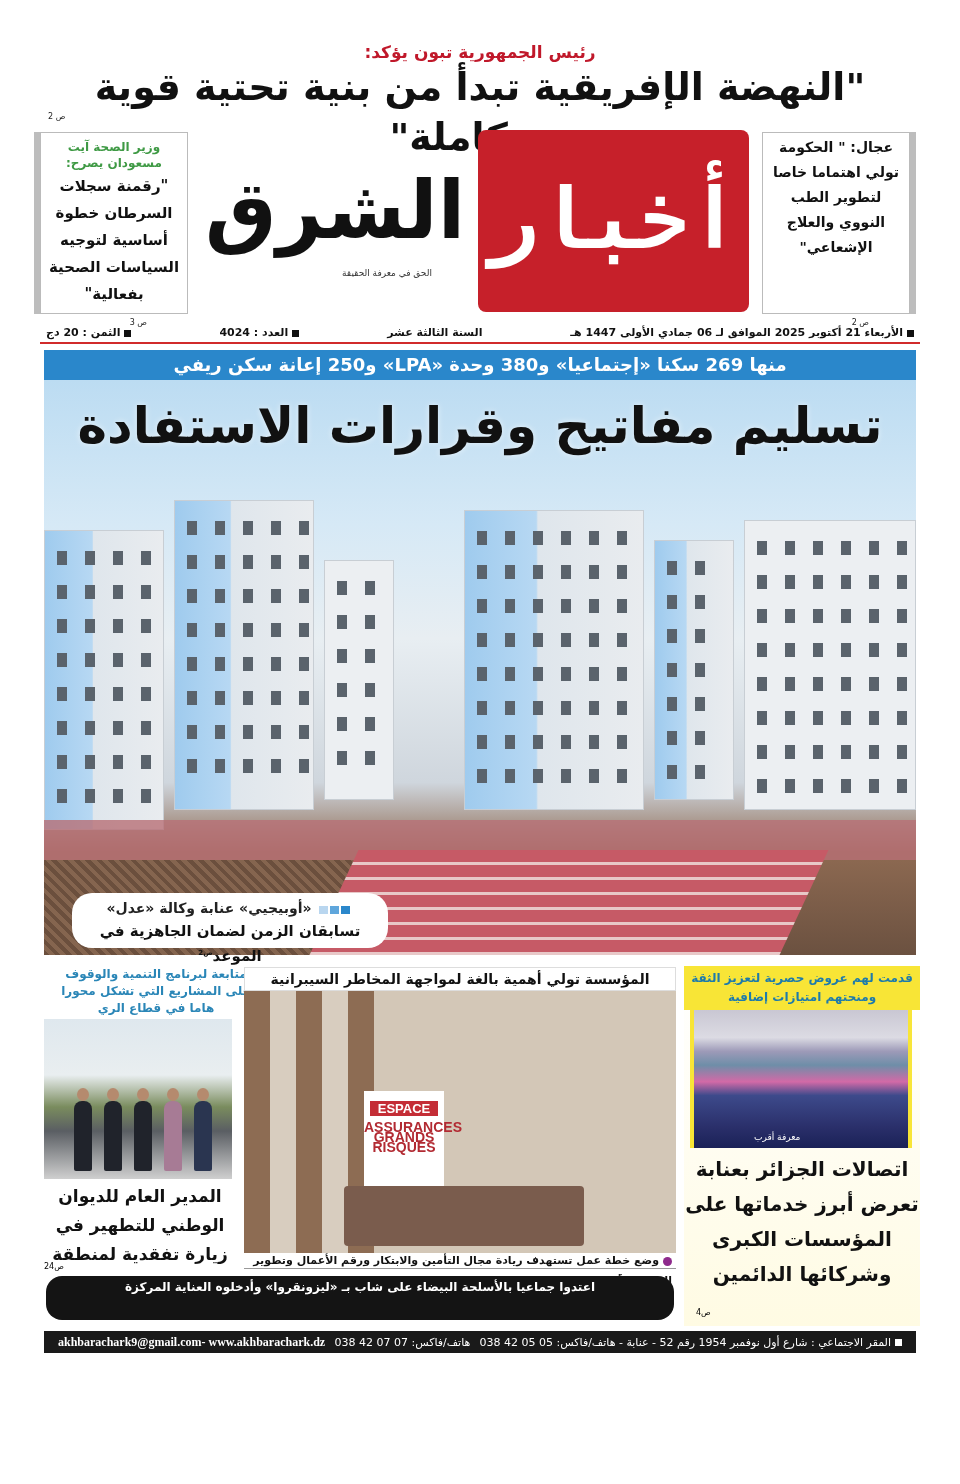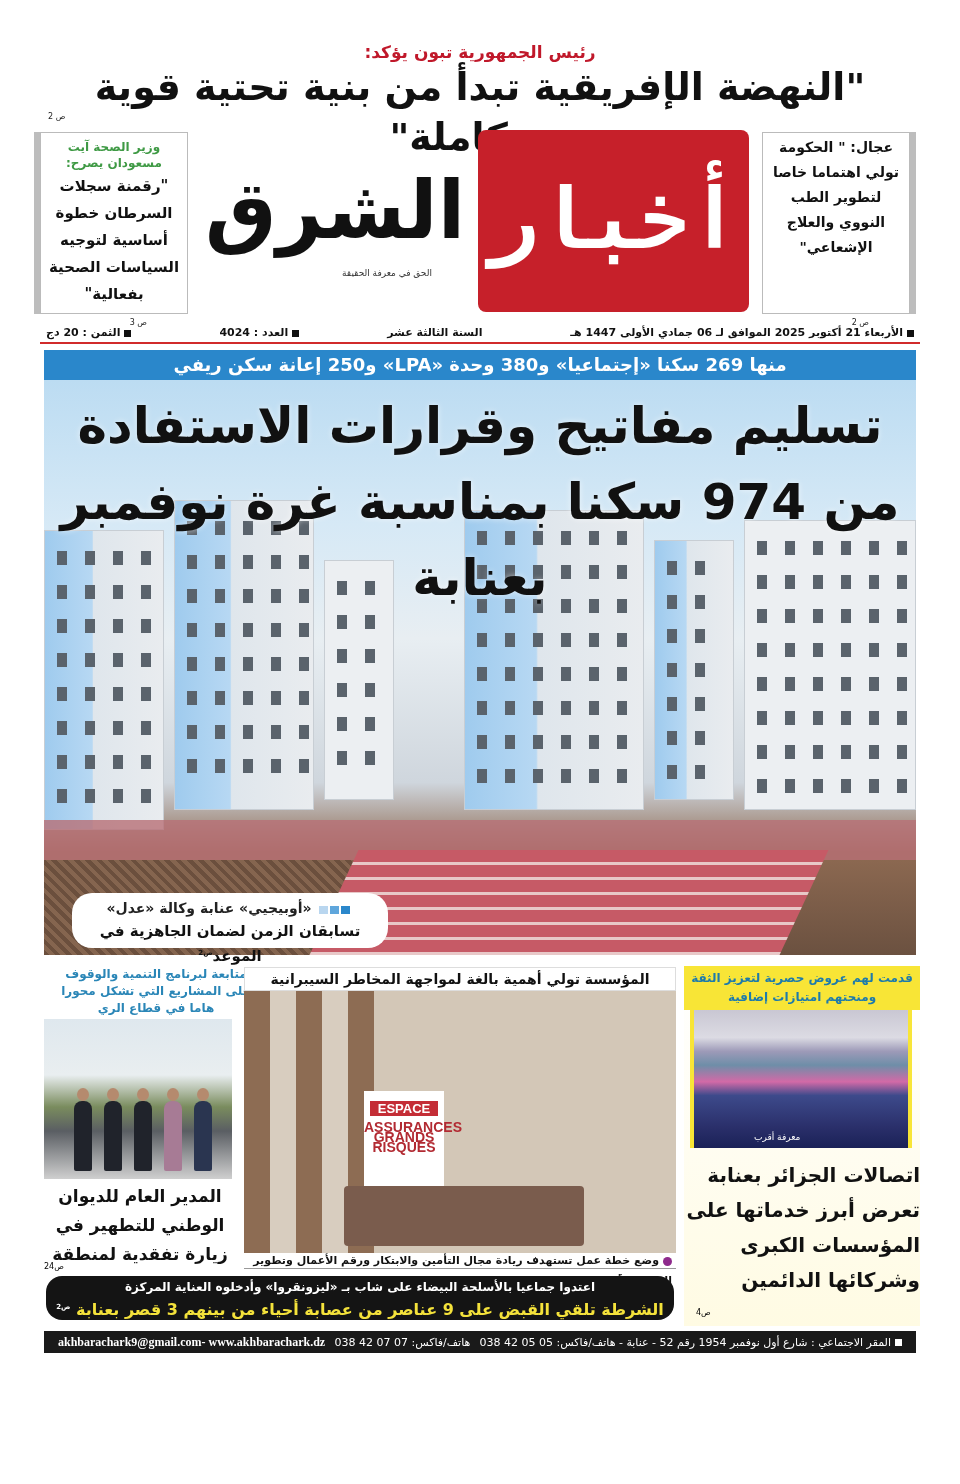--- a/index.html
+++ b/index.html
@@ -79,21 +79,21 @@
   #meeting-table { position:absolute; left: 100px; top: 195px; width: 240px; height: 60px; background: #7a5c4d; border-radius: 4px; }
   #col-mid-caption { left: 244px; top: 1253px; width: 432px; height: 16px; font-size: 11px; font-weight: bold; color:#111; line-height: 16px; border-bottom: 1px solid #999; padding-right: 4px; }
   .dot { display:inline-block; width:9px; height:9px; border-radius:50%; background:#8e2a8c; margin-left:4px; vertical-align: middle; }
 
   
   #col-right { left: 684px; top: 966px; width: 236px; height: 360px; background: linear-gradient(180deg, #fff 0%, #fffbe3 100%); }
   #col-right-kicker { left: 684px; top: 966px; width: 236px; height: 44px; background:#f8e536; text-align:center; color: #1e7bab; font-size: 12px; font-weight: bold; line-height: 19px; padding-top: 3px; }
   #col-right-photo { left: 690px; top: 1010px; width: 222px; height: 138px; border-left: 4px solid #f8e536; border-right: 4px solid #f8e536; overflow:hidden;
     background: linear-gradient(180deg, #c9c7d3 0%, #dcdbe3 20%, #9d9ab8 30%, #6e8ea8 40%, #d26aa7 52%, #3d4a8b 62%, #2a2f6a 85%, #1a2157 100%); }
   #col-right-photo-brand { position:absolute; left: 60px; bottom: 6px; color: #fff; font-size: 9px; }
-  #col-right-title { left: 684px; top: 1152px; width: 236px; text-align:right; font-size: 20px; font-weight: 900; color:#111; line-height: 35px; margin-top: 6px; }
+  #col-right-title { left: 684px; top: 1152px; width: 236px; text-align:center; font-size: 20px; font-weight: 900; color:#111; line-height: 35px; }
   #col-right-ref { left: 696px; top: 1308px; font-size: 8px; }
 
   
   #police-banner { left: 46px; top: 1276px; width: 628px; height: 44px; background: #141414; border-radius: 16px; text-align: center; }
   #police-kicker { color: #fff; font-size: 12px; font-weight: bold; line-height: 18px; padding-top: 2px; }
   #police-title { color: #f4e23b; font-size: 16px; font-weight: 900; line-height: 22px; }
 
   
   #footer-bar { left: 44px; top: 1331px; width: 872px; height: 22px; background: #1a1a1a; color: #fff; font-size: 11px; display:flex; justify-content: space-between; align-items:center; padding: 0 14px; }
   #footer-bar span { white-space: nowrap; }
@@ -339,21 +339,20 @@
       <div class="win" style="left: 68px; top: 258px;"></div>
       <div class="win" style="left: 96px; top: 258px;"></div>
       <div class="win" style="left: 124px; top: 258px;"></div>
       <div class="win" style="left: 152px; top: 258px;"></div>
     </div>
   <div id="path"></div>
   <div id="soil"></div>
   <div id="steps"></div>
   <div id="main-headline" class="rtl">
     <div>تسليم مفاتيح وقرارات الاستفادة</div>
-    <div>من 974 سكنا بمناسبة غرة نوفمبر بعنابة</div>
   </div>
 </div>
 
 <div id="caption-pill" class="abs rtl">
   <div id="caption-kicker">
     <span class="blocks"><i style="background:#2a87cb"></i><i style="background:#5fa6dc"></i><i style="background:#b9d6ef"></i></span>
     <span>«أوبيجيي» عنابة وكالة «عدل»</span>
   </div>
   <div id="caption-title">
     <span>تسابقان الزمن لضمان الجاهزية في الموعد</span><span class="sup-ref">ص2</span>
@@ -387,22 +386,19 @@
 <div id="col-right" class="abs"></div>
 <div id="col-right-kicker" class="abs rtl">قدمت لهم عروض حصرية لتعزيز الثقة ومنحتهم امتيازات إضافية</div>
 <div id="col-right-photo" class="abs">
   <span id="col-right-photo-brand" class="rtl">معرفة أقرب</span>
 </div>
 <div id="col-right-title" class="abs rtl">اتصالات الجزائر بعنابة تعرض أبرز خدماتها على المؤسسات الكبرى وشركائها الدائمين</div>
 <div id="col-right-ref" class="abs rtl">ص4</div>
 
 <div id="police-banner" class="abs rtl">
   <div id="police-kicker">اعتدوا جماعيا بالأسلحة البيضاء على شاب بـ «ليزونقروا» وأدخلوه العناية المركزة</div>
-  <div id="police-title">
-    <span>الشرطة تلقي القبض على 9 عناصر من عصابة أحياء من بينهم 3 قصر بعنابة</span> <span class="sup-ref" style="color:#fff">ص2</span>
-  </div>
 </div>
 
 <div id="footer-bar" class="abs rtl">
   <span><i class="sq" style="background:#fff"></i><span>المقر الاجتماعي : شارع أول نوفمبر 1954 رقم 52 - عنابة - هاتف/فاكس: 05 05 42 038</span></span>
   <span>هاتف/فاكس: 07 07 42 038</span>
   <span id="footer-web">akhbarachark9@gmail.com- www.akhbarachark.dz</span>
 </div>
 
 </body></html>

